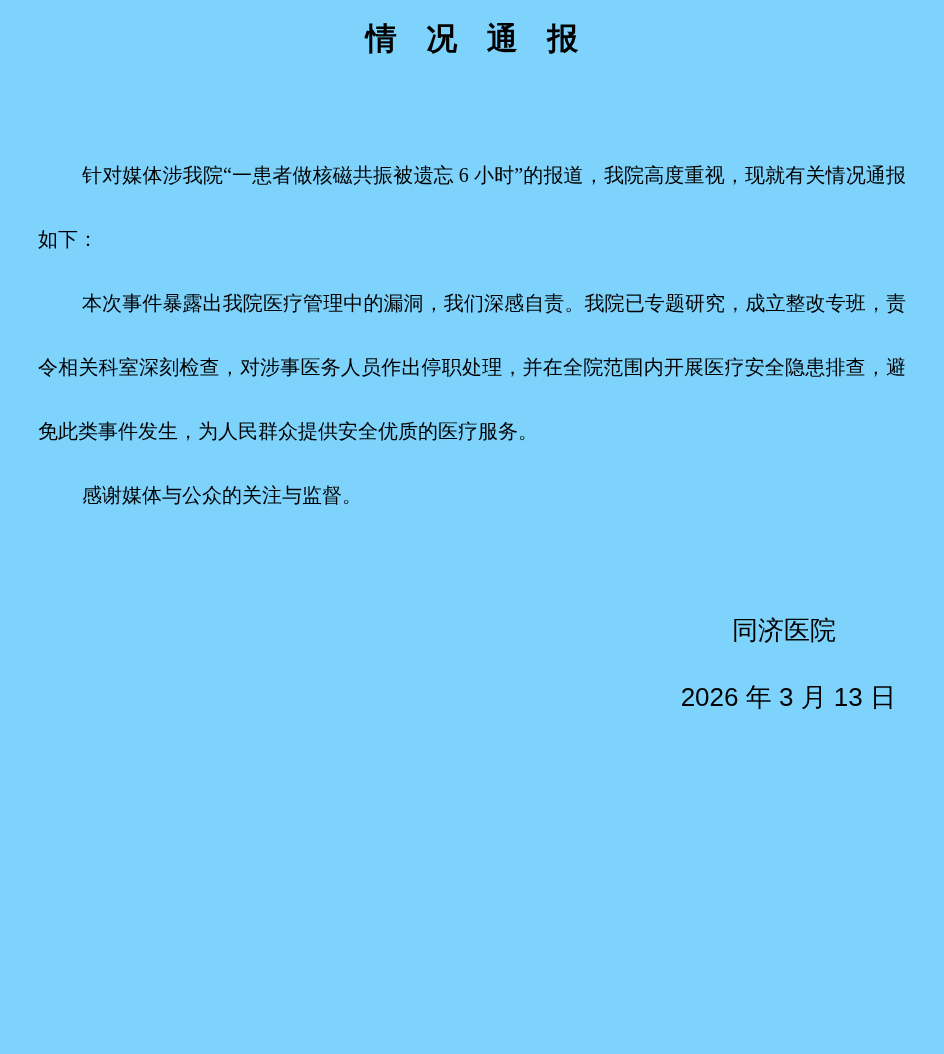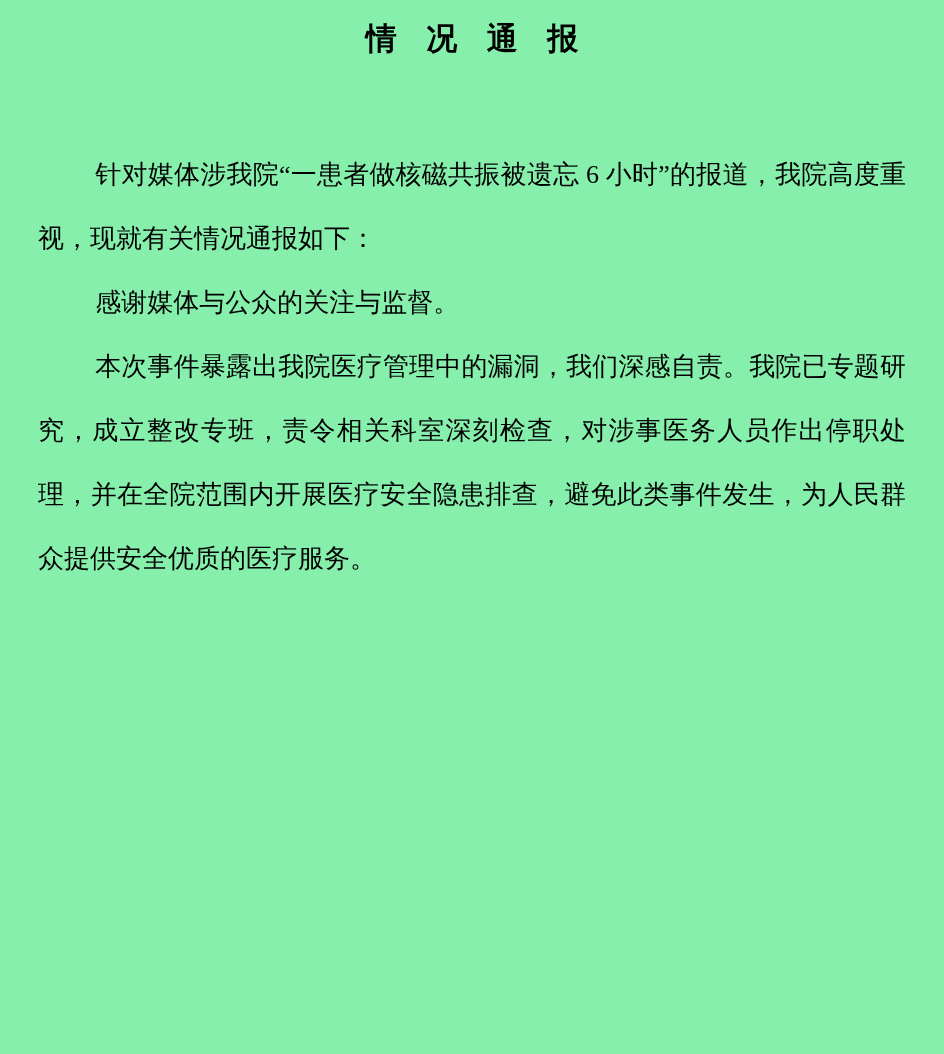--- a/index.html
+++ b/index.html
@@ -6,36 +6,36 @@
     margin: 0;
     padding: 0;
     background: #ffffff;
   }
   .page {
     position: relative;
     width: 944px;
     height: 1054px;
     box-sizing: border-box;
     padding: 16px 38px 0 38px;
-    background: #86efac;
+    background: #7dd3fc;
     color: #000000;
     font-family: "Liberation Serif", "DejaVu Serif", serif;
     overflow: hidden;
   }
   .doc-title {
     margin: 4px 0 0 0.35em; 
     text-align: center;
     font-size: 31px;
     font-weight: bold;
     letter-spacing: 0.35em;
     line-height: 38px;
   }
   .doc-body {
     margin-top: 85px;
-    font-size: 26px;
+    font-size: 20px;
     line-height: 64px;
     text-align: justify;
   }
   .doc-body p {
     margin: 0;
     text-indent: 2.2em;
   }
   .sign-block {
     margin-top: 70px;
     font-size: 26px;
@@ -54,17 +54,21 @@
   }
 </style>
 </head>
 <body>
 
 <div class="page">
   <h1 class="doc-title">情 况 通 报</h1>
 
   <div class="doc-body">
     <p>针对媒体涉我院“一患者做核磁共振被遗忘 6 小时”的报道，我院高度重视，现就有关情况通报如下：</p>
+    <p>本次事件暴露出我院医疗管理中的漏洞，我们深感自责。我院已专题研究，成立整改专班，责令相关科室深刻检查，对涉事医务人员作出停职处理，并在全院范围内开展医疗安全隐患排查，避免此类事件发生，为人民群众提供安全优质的医疗服务。</p>
     <p>感谢媒体与公众的关注与监督。</p>
-    <p>本次事件暴露出我院医疗管理中的漏洞，我们深感自责。我院已专题研究，成立整改专班，责令相关科室深刻检查，对涉事医务人员作出停职处理，并在全院范围内开展医疗安全隐患排查，避免此类事件发生，为人民群众提供安全优质的医疗服务。</p>
   </div>
 
+  <div class="sign-block">
+    <p class="signature">同济医院</p>
+    <p class="date">2026 年 3 月 13 日</p>
+  </div>
 </div>
 
 </body></html>

